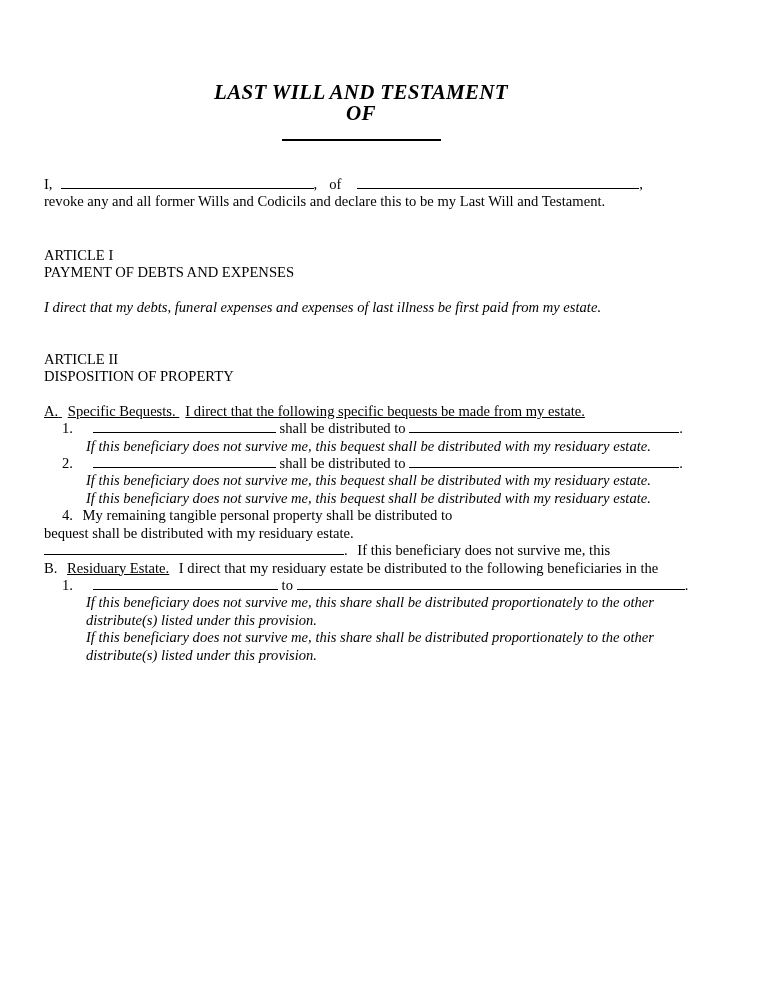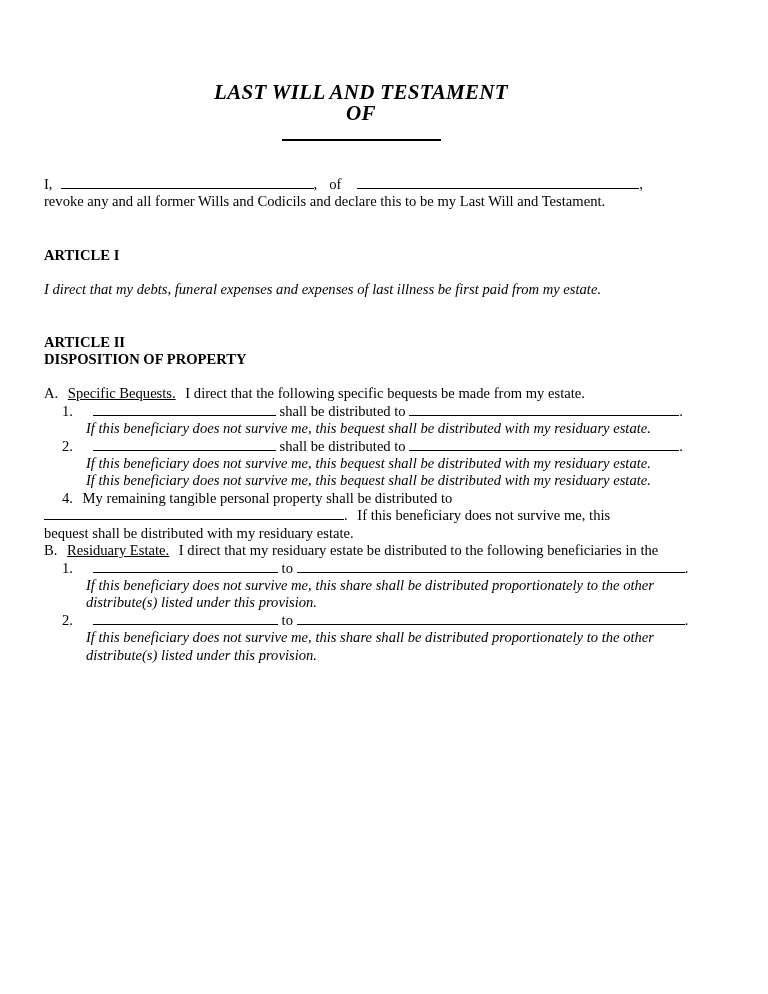--- a/index.html
+++ b/index.html
@@ -22,23 +22,23 @@
   .title-wrap { position: relative; left: -23px; text-align: center; }
   .title-line { font-weight: bold; font-style: italic; font-size: 21px; line-height: 21px; letter-spacing: 0.3px; }
   .title-rule { display: block; width: 159px; height: 0; border-bottom: 2px solid #000; margin: 15px auto 0 auto; }
 
   
   .blank { display: inline-block; border-bottom: 1px solid #000; height: 11px; }
 
   
   .opening      { margin-top: 35px; font-family: Liberation Serif, serif; }
   .article-head { margin-top: 36px; font-weight: bold; }
-  .article-head div { font-weight: bold; }
+  .article-head div { font-weight: normal; }
   .para         { margin-top: 17px; font-style: italic; }
-  .section-line { margin-top: 17px; }
+  .section-line { margin-top: 17px; text-decoration: underline; }
   .list         { }
 
   .item-line  { padding-left: 18px; }
   .item-note  { padding-left: 42px; font-style: italic; }
   .num        { display: inline; }
 
   .u { text-decoration: underline; }
 
   .ml6  { margin-left: 6px; }
   .ml8  { margin-left: 8px; }
@@ -59,20 +59,21 @@
 
   <div class="opening">
     <div>
       <span>I,</span><span class="blank ml8" style="width:253px"></span><span>,</span><span class="ml12">of</span><span class="blank ml16" style="width:282px"></span><span>,</span>
     </div>
     <div>revoke any and all former Wills and Codicils and declare this to be my Last Will and Testament.</div>
   </div>
 
   <div class="article-head">
     <div>ARTICLE I</div>
+    <div>PAYMENT OF DEBTS AND EXPENSES</div>
   </div>
   <div class="para">I direct that my debts, funeral expenses and expenses of last illness be first paid from my estate.</div>
 
   <div class="article-head" style="margin-top:35px">
     <div>ARTICLE II</div>
     <div>DISPOSITION OF PROPERTY</div>
   </div>
 
   <div class="section-line">
     <span>A.</span>
@@ -95,48 +96,43 @@
       <span class="blank" style="width:270px"></span><span>.</span>
     </div>
     <div class="item-note">If this beneficiary does not survive me, this bequest shall be distributed with my residuary estate.</div>
 
     <div class="item-note">If this beneficiary does not survive me, this bequest shall be distributed with my residuary estate.</div>
 
     <div class="item-line">
       <span class="num">4.</span>
       <span class="ml6">My remaining tangible personal property shall be distributed to</span>
     </div>
+    <div>bequest shall be distributed with my residuary estate.</div>
     <div>
       <span class="blank" style="width:300px"></span><span>.</span>
       <span class="ml6">If this beneficiary does not survive me, this</span>
     </div>
-    <div>bequest shall be distributed with my residuary estate.</div>
   </div>
 
   <div class="list">
     <div>
       <span>B.</span>
       <span class="u ml6">Residuary Estate.</span>
       <span class="ml6">I direct that my residuary estate be distributed to the following beneficiaries in the</span>
     </div>
   </div>
 
   <div class="list">
 
     <div class="item-line">
       <span class="num">1.</span><span class="blank ml20" style="width:185px"></span>
       <span>to</span>
       <span class="blank" style="width:388px"></span><span>.</span>
     </div>
     <div class="item-note">If this beneficiary does not survive me, this share shall be distributed proportionately to the other</div>
     <div class="item-note">distribute(s) listed under this provision.</div>
 
-    <div class="item-line">
-      <span class="num">2.</span><span class="blank ml20" style="width:185px"></span>
-      <span>to</span>
-      <span class="blank" style="width:388px"></span><span>.</span>
-    </div>
     <div class="item-note">If this beneficiary does not survive me, this share shall be distributed proportionately to the other</div>
     <div class="item-note">distribute(s) listed under this provision.</div>
 
   </div>
 
 </div>
 
 </body></html>

